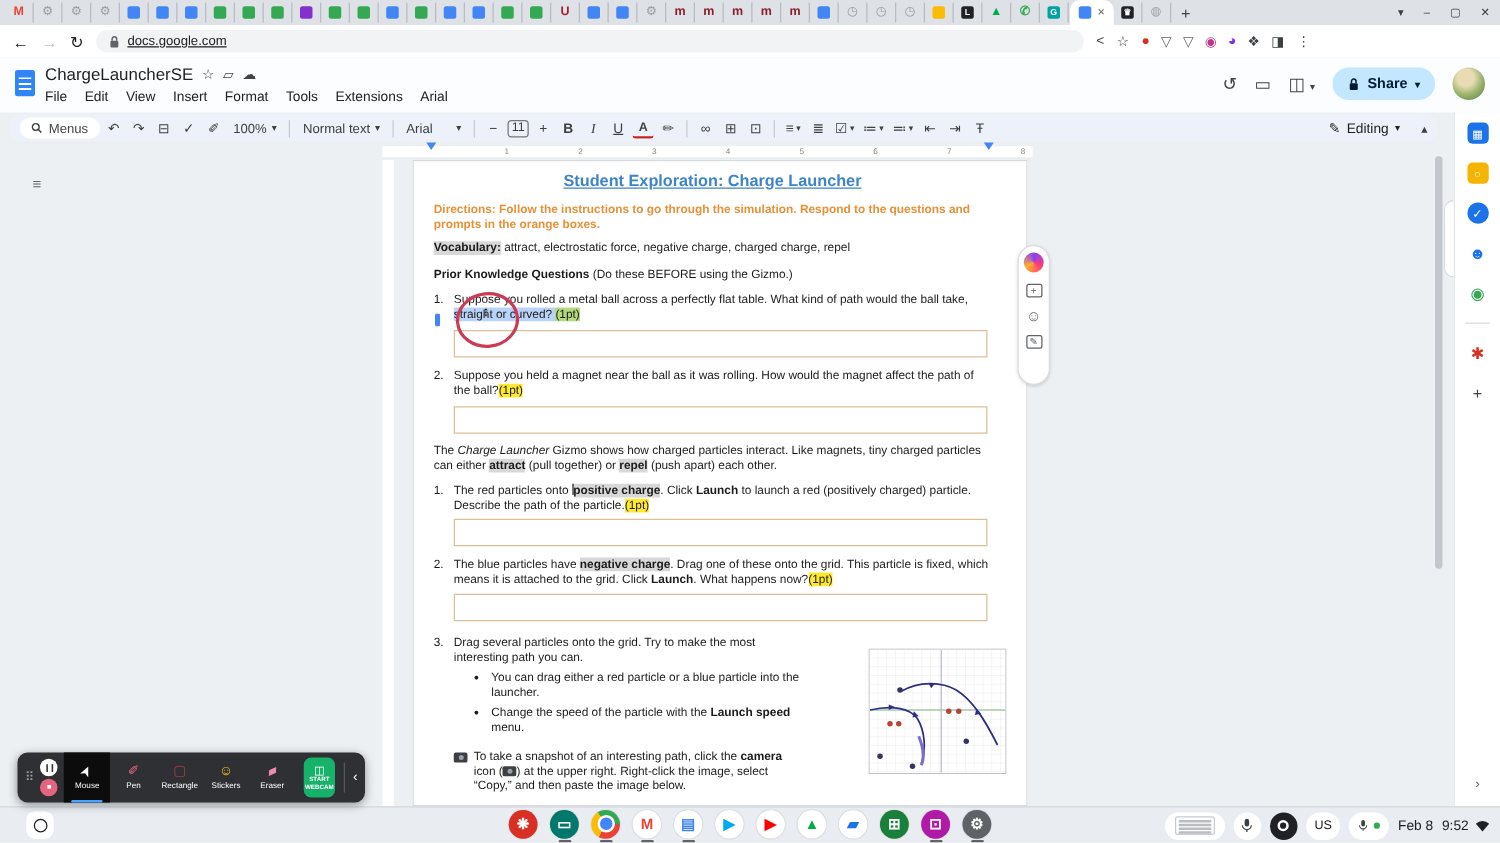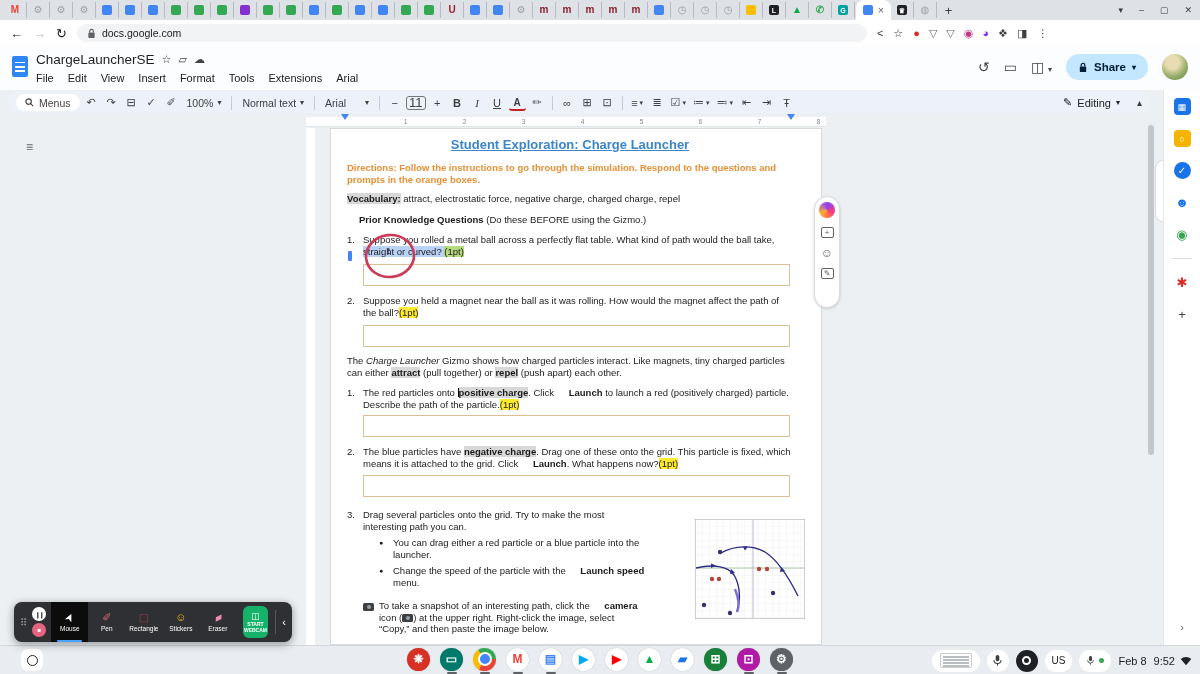--- a/index.html
+++ b/index.html
@@ -19,21 +19,21 @@
   .active-tab { height:20px; background:#fff; border-radius:8px 8px 0 0; display:flex; align-items:center; gap:5px; padding:0 7px; margin-left:1px; cursor:pointer; }
   .tab-close { font-size:10px; color:#5f6368; cursor:pointer; }
   .newtab { font-size:13px; color:#3c4043; margin-left:8px; cursor:pointer; }
   #tabstrip .spacer { flex:1; }
   .wctl { font-size:9px; color:#3c4043; margin:0 8px; cursor:pointer; }
 
   
   #addressbar { position:absolute; left:0; top:20px; width:1200px; height:26px; background:#fff; display:flex; align-items:center; padding:0 10px; gap:10px; }
   .nav-ic { font-size:13px; color:#202124; cursor:pointer; }
   .nav-ic.disabled { color:#bdc1c6; }
-  #urlpill { height:18px; background:#f1f3f4; border-radius:9px; display:flex; align-items:center; padding:0 10px; gap:6px; width:790px; overflow:hidden; white-space:nowrap; cursor:text; }
+  #urlpill { height:18px; background:#f1f3f4; border-radius:9px; display:flex; align-items:center; padding:0 10px; gap:6px; width:790px; overflow:hidden; white-space:nowrap; cursor:text;text-decoration:underline; }
   #urlpill .domain { font-size:10.5px; color:#202124; }
   #urlpill .path { font-size:10.5px; color:#5f6368; }
   .bar-ic { font-size:11px; color:#3c4043; cursor:pointer; }
   #ext-row { display:flex; align-items:center; gap:9px; }
   .ext-ic { font-size:11px; cursor:pointer; }
 
   
   #docsheader { position:absolute; left:0; top:46px; width:1200px; height:44px; background:#fbfdff; display:flex; align-items:flex-start; padding:4px 12px 0 10px; }
   .docs-logo { width:16px; height:21px; background:#3086f6; border-radius:2px; position:relative; margin:6px 8px 0 2px; flex:none; }
   .docs-logo::after { content:""; position:absolute; left:3px; right:3px; top:6px; height:10px;
@@ -50,21 +50,21 @@
   #avatar { width:26px; height:26px; border-radius:50%; background:radial-gradient(circle at 40% 32%, #e9dcb4 0 28%, #9ab26c 58%, #5e7a44); cursor:pointer; }
 
   
   #toolbar { position:absolute; left:8px; top:91px; width:1142px; height:23px; background:#edf2fa; border-radius:12px; display:flex; align-items:center; padding:0 8px; gap:3px; }
   #menus-pill { height:17px; background:#fff; border-radius:9px; display:flex; align-items:center; gap:5px; padding:0 9px; font-size:10.5px; color:#444; cursor:pointer; }
   .tbi { min-width:17px; height:17px; display:flex; align-items:center; justify-content:center; font-size:11px; color:#3c4043; border-radius:3px; cursor:pointer; padding:0 2px; }
   .tb-div { width:1px; height:14px; background:#c7cbd1; margin:0 3px; padding:0; min-width:1px; cursor:default; }
   .tb-select { font-size:10.5px; padding:0 4px; }
   .tb-select::after { content:"▾"; font-size:8px; margin-left:4px; color:#3c4043; }
   .tb-font { min-width:52px; justify-content:space-between; }
-  .tb-sizebox { border:1px solid #747775; border-radius:3px; min-width:17px; height:14px; font-size:13px; }
+  .tb-sizebox { border:1px solid #747775; border-radius:3px; min-width:17px; height:14px; font-size:10px; }
   .tb-bold { font-weight:bold; }
   .tb-italic { font-style:italic; font-family:"Liberation Serif", serif; }
   .tb-underline { text-decoration:underline; }
   .tb-textcolor { border-bottom:2.5px solid #c5221f; height:14px; margin-top:2px; font-weight:bold; font-size:10px;}
   .tb-caret::after { content:"▾"; font-size:7px; margin-left:2px; color:#3c4043; }
   #toolbar .spacer { flex:1; }
   #editing-pill { display:flex; align-items:center; gap:5px; font-size:11px; color:#202124; cursor:pointer; }
   #editing-pill .car { font-size:8px; }
   #tb-collapse { font-size:10px; color:#3c4043; margin-left:14px; cursor:pointer; }
 
@@ -79,21 +79,21 @@
   #scrollbar { position:absolute; left:1148px; top:12px; width:6px; height:330px; background:#c3c7cb; border-radius:3px; cursor:pointer; }
   #drawer-handle { position:absolute; left:1155px; top:47px; width:9px; height:62px; background:#fff; border:1px solid #dadce0; border-right:none; border-radius:8px 0 0 8px; }
 
   #page { position:absolute; left:330px; top:15px; width:492px; height:517px; background:#fff; border:1px solid #d8dbde; padding:4px 28px 0 16px; font-size:9.5px; line-height:11.5px; color:#1b1b1b; overflow:hidden; }
   .doc-title { text-align:center; font-size:13px; font-weight:bold; color:#3d85c6; text-decoration:underline; margin-top:4px; line-height:16px; }
   .directions { margin-top:9px; font-weight:bold; color:#e69138; }
   .vocab { margin-top:8px; }
   .pkq { margin-top:9px; }
   .hl { background:#d8d8d8; font-weight:bold; }
   .pts { background:#ffe92f; }
-  .bold { font-weight:bold;margin-left:12px; }
+  .bold { font-weight:bold; }
   .ital { font-style:italic; }
   .selbg { background:#b9d3f8; }
   .selpts { background:#b5d97e; }
   .qrow { margin-top:9px; display:flex; }
   .qnum { width:16px; flex:none; }
   .qtext { flex:1; }
   .ansbox { margin-left:16px; width:427px; height:22px; border:1px solid #ddbf96; background:#fff; margin-top:7px; }
   .h-warm { margin-top:11px; font-weight:bold; }
   .prow { margin-top:8px; }
   .narrow { margin-right:148px; }

